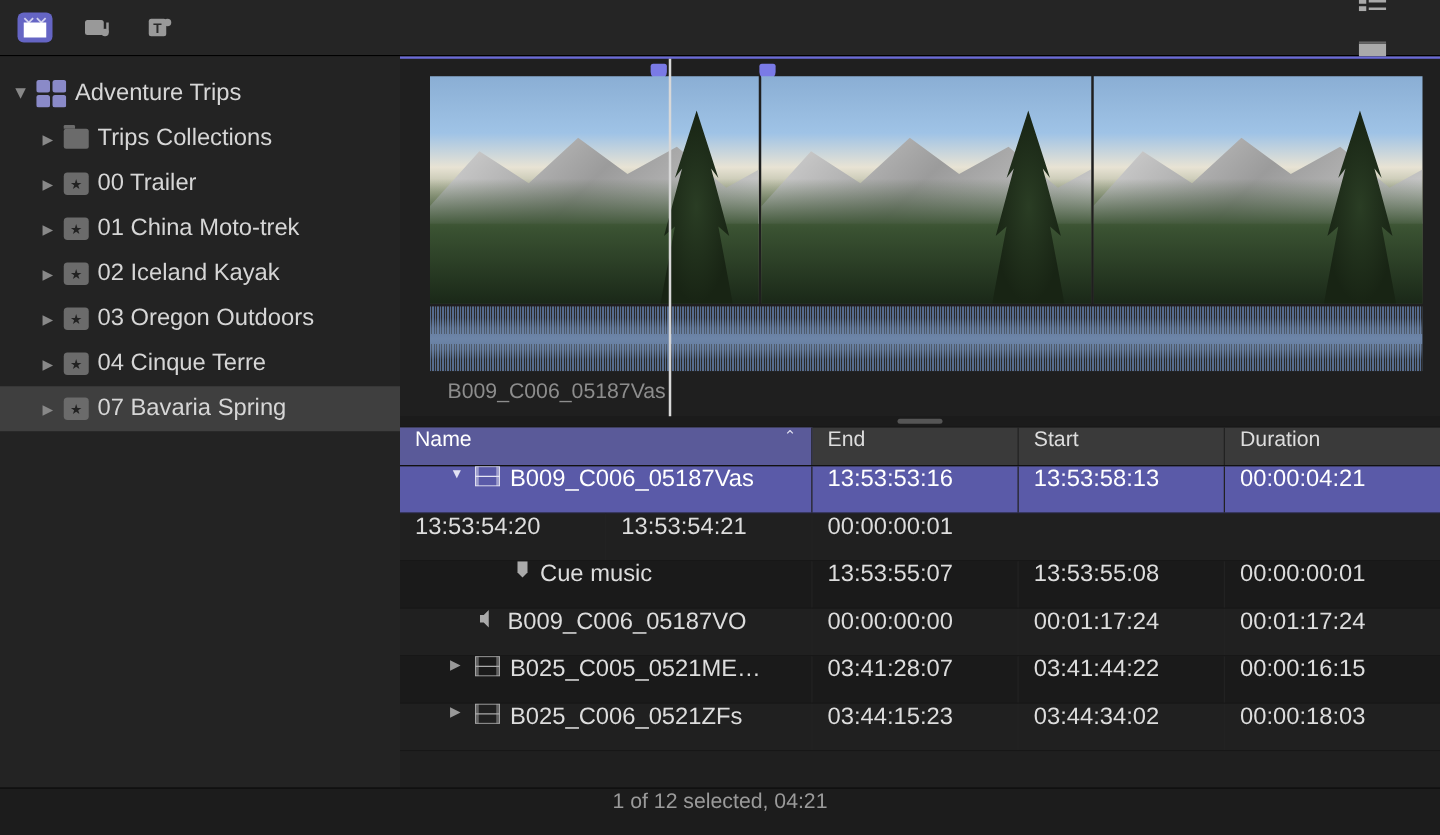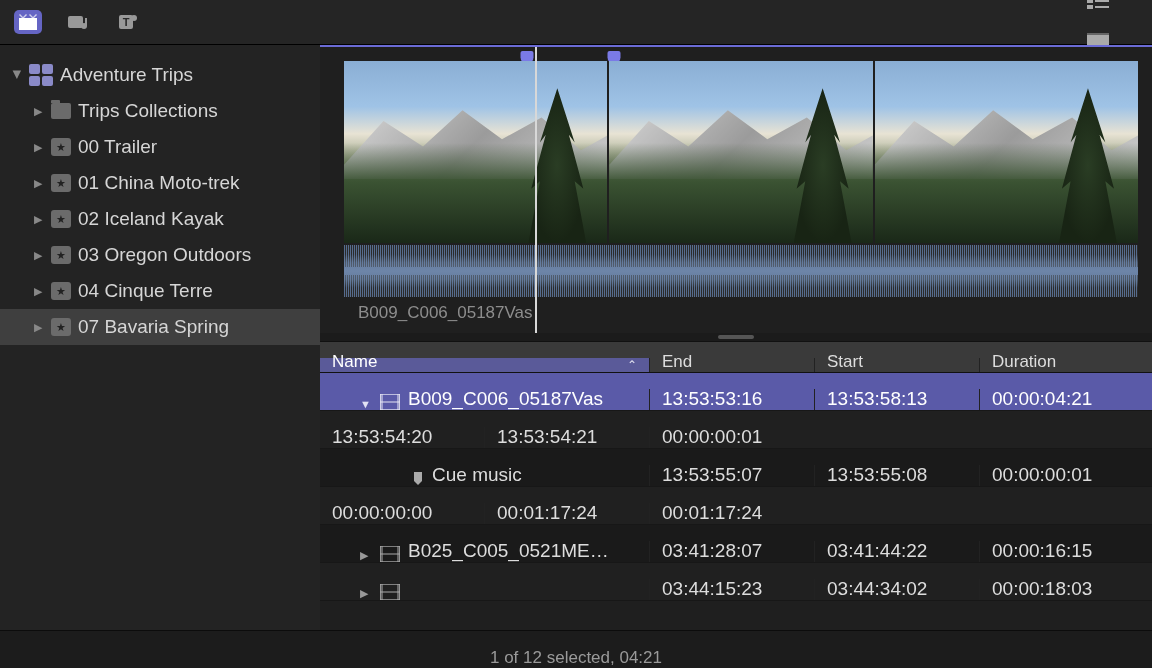--- a/index.html
+++ b/index.html
@@ -46,21 +46,21 @@
 .track-marks { position:absolute; top:6px; left:24px; right:14px; height:10px; }
 .skimmer { position:absolute; top:0; bottom:0; width:2px; background:#d8d8d8; left:calc(24px + 23%); z-index:5; pointer-events:none; }
 .marker { position:absolute; top:-2px; width:13px; height:13px; background:#7a7ae6; border-radius:2px 2px 50% 50%; transform:translateX(-50%); }
 
 
 .drag-handle { height:8px; background:#1b1b1b; display:flex; justify-content:center; align-items:center; }
 .drag-handle span { width:36px; height:4px; background:#555; border-radius:2px; }
 
 
 .list-head { display:flex; height:32px; background:#3a3a3a; border-top:1px solid #111; border-bottom:1px solid #111; font-size:17px; color:#ddd; }
-.col { display:flex; align-items:flex-end; padding:0 12px; border-right:1px solid #222;margin-top:16px; }
+.col { display:flex; align-items:flex-start; padding:0 12px; border-right:1px solid #222; }
 .col.cname { flex:0 0 330px; justify-content:space-between; background:#5a5a99; color:#fff; }
 .col.ctime { flex:0 0 165px; }
 .col.cdur  { flex:1; border-right:none; }
 .sort-caret { font-size:12px; color:#dedeee; }
 
 
 .list-body { overflow:auto; }
 .row { display:flex; height:38px; font-size:19px; color:#ddd; border-bottom:1px solid #171717; }
 .row:nth-child(even) { background:#202020; }
 .row:nth-child(odd)  { background:#1a1a1a; }
@@ -68,21 +68,21 @@
 .row.selected { background:#5a5aa8 !important; color:#fff; }
 .row.selected .col.cname { color:#fff; }
 .indent1 { padding-left:40px !important; }
 .indent2 { padding-left:92px !important; }
 .indentm { padding-left:62px !important; }
 .row-disc { font-size:11px; color:#999; width:12px; display:inline-block; }
 .row.selected .row-disc { color:#e2e2f4; }
 .film-icon { display:inline-flex; }
 
 
-.status { position:absolute; bottom:0; left:0; right:0; height:38px; background:#1c1c1c; display:flex; align-items:flex-end; justify-content:center; color:#9a9a9a; font-size:17px; border-top:1px solid #0c0c0c; }
+.status { position:absolute; bottom:0; left:0; right:0; height:38px; background:#1c1c1c; display:flex; align-items:flex-start; justify-content:center; color:#9a9a9a; font-size:17px; border-top:1px solid #0c0c0c; }
 
 svg { display:block; }
 </style>
 </head>
 <body>
 
 <div class="toolbar">
   <div class="toolbar-left">
     <div class="tb-icon active">
       <svg width="22" height="20" viewBox="0 0 22 20">
@@ -269,20 +269,28 @@
                 <path fill="#aaa" d="M2 0h8v9l-4 4-4-4z"></path>
               </svg>
             </span>
             <span>Cue music</span>
           </div>
           <div class="col ctime">13:53:55:07</div>
           <div class="col ctime">13:53:55:08</div>
           <div class="col cdur">00:00:00:01</div>
         </div>
         <div class="row">
+          <div class="col cname indentm">
+            <span class="film-icon">
+              <svg width="16" height="16" viewBox="0 0 16 16">
+                <path fill="#aaa" d="M2 5h3l4-4v14l-4-4H2z"></path>
+              </svg>
+            </span>
+            <span>B009_C006_05187VO</span>
+          </div>
           <div class="col ctime">00:00:00:00</div>
           <div class="col ctime">00:01:17:24</div>
           <div class="col cdur">00:01:17:24</div>
         </div>
         <div class="row">
           <div class="col cname indent1">
             <span class="row-disc">▶</span>
             <span class="film-icon">
               <svg width="20" height="16" viewBox="0 0 20 16">
                 <rect x="0" y="0" width="20" height="16" fill="none" stroke="#aaa" stroke-width="1.4"></rect>
@@ -301,20 +309,21 @@
           <div class="col cname indent1">
             <span class="row-disc">▶</span>
             <span class="film-icon">
               <svg width="20" height="16" viewBox="0 0 20 16">
                 <rect x="0" y="0" width="20" height="16" fill="none" stroke="#aaa" stroke-width="1.4"></rect>
                 <rect x="0" y="0" width="3" height="16" fill="#aaa" opacity=".5"></rect>
                 <rect x="17" y="0" width="3" height="16" fill="#aaa" opacity=".5"></rect>
                 <line x1="0" y1="8" x2="20" y2="8" stroke="#aaa"></line>
               </svg>
             </span>
+            <span>B025_C006_0521ZFs</span>
           </div>
           <div class="col ctime">03:44:15:23</div>
           <div class="col ctime">03:44:34:02</div>
           <div class="col cdur">00:00:18:03</div>
         </div>
       </div>
   </div>
 </div>
 
 <div class="status">

